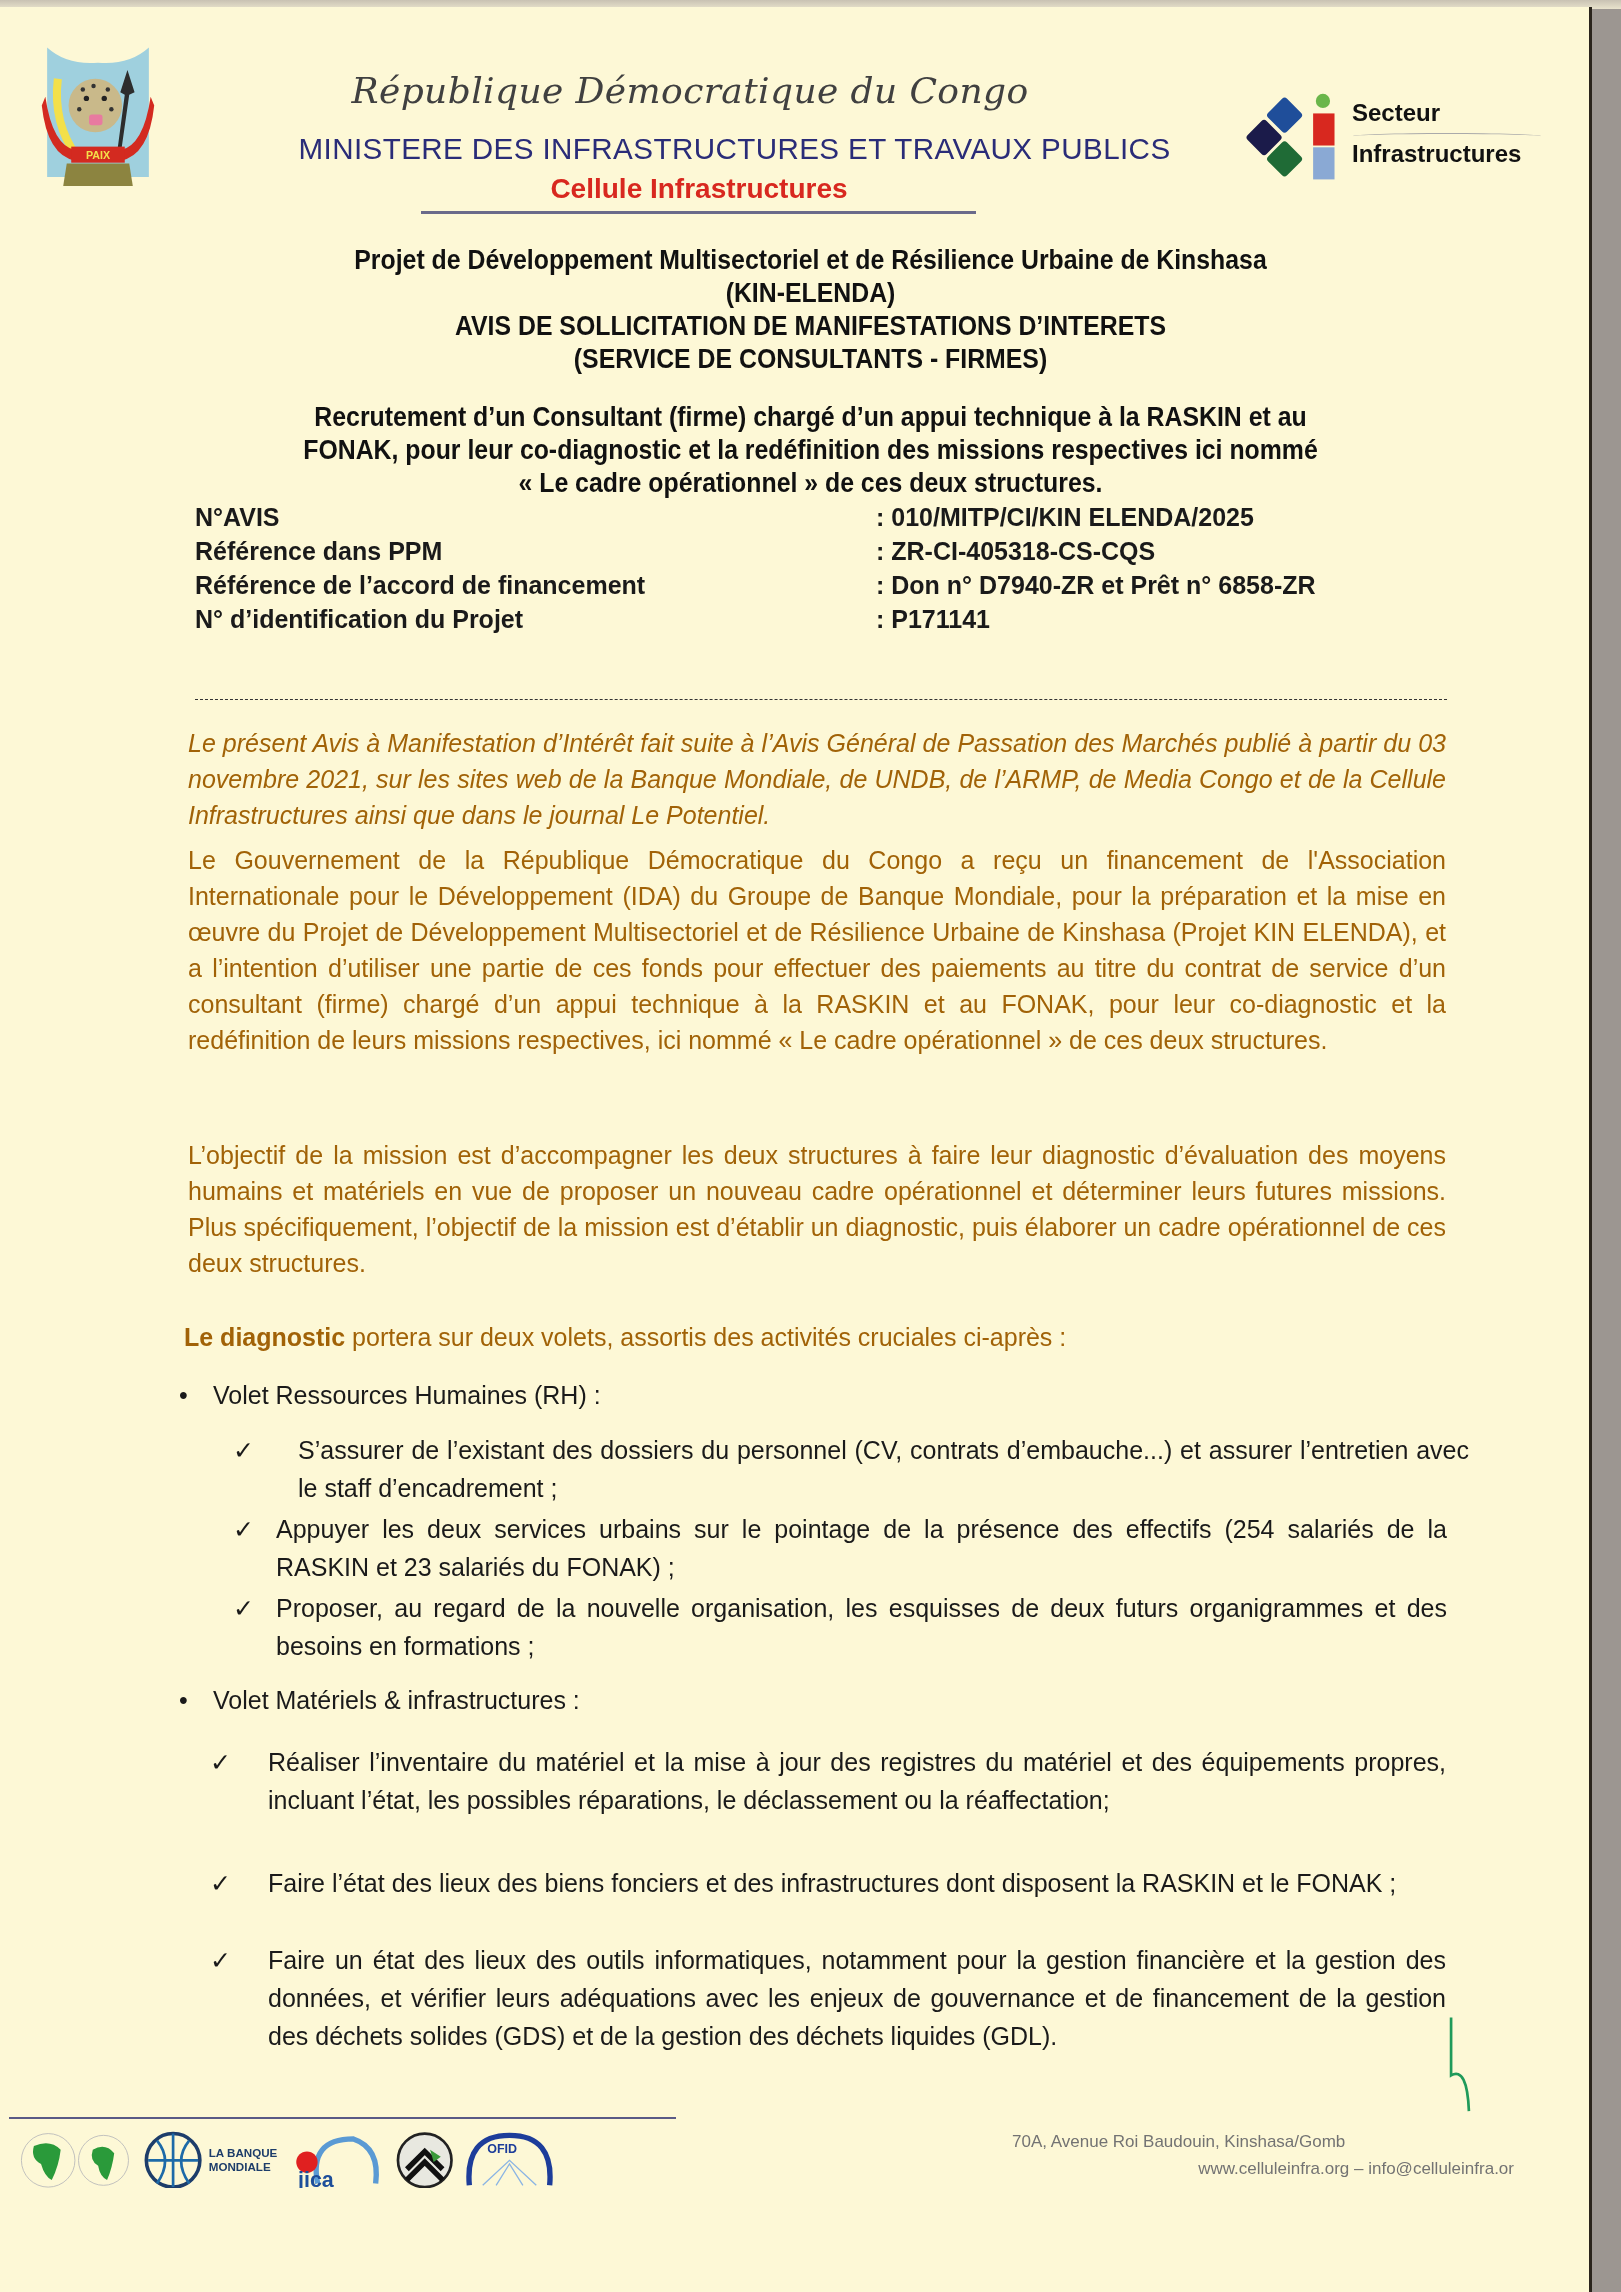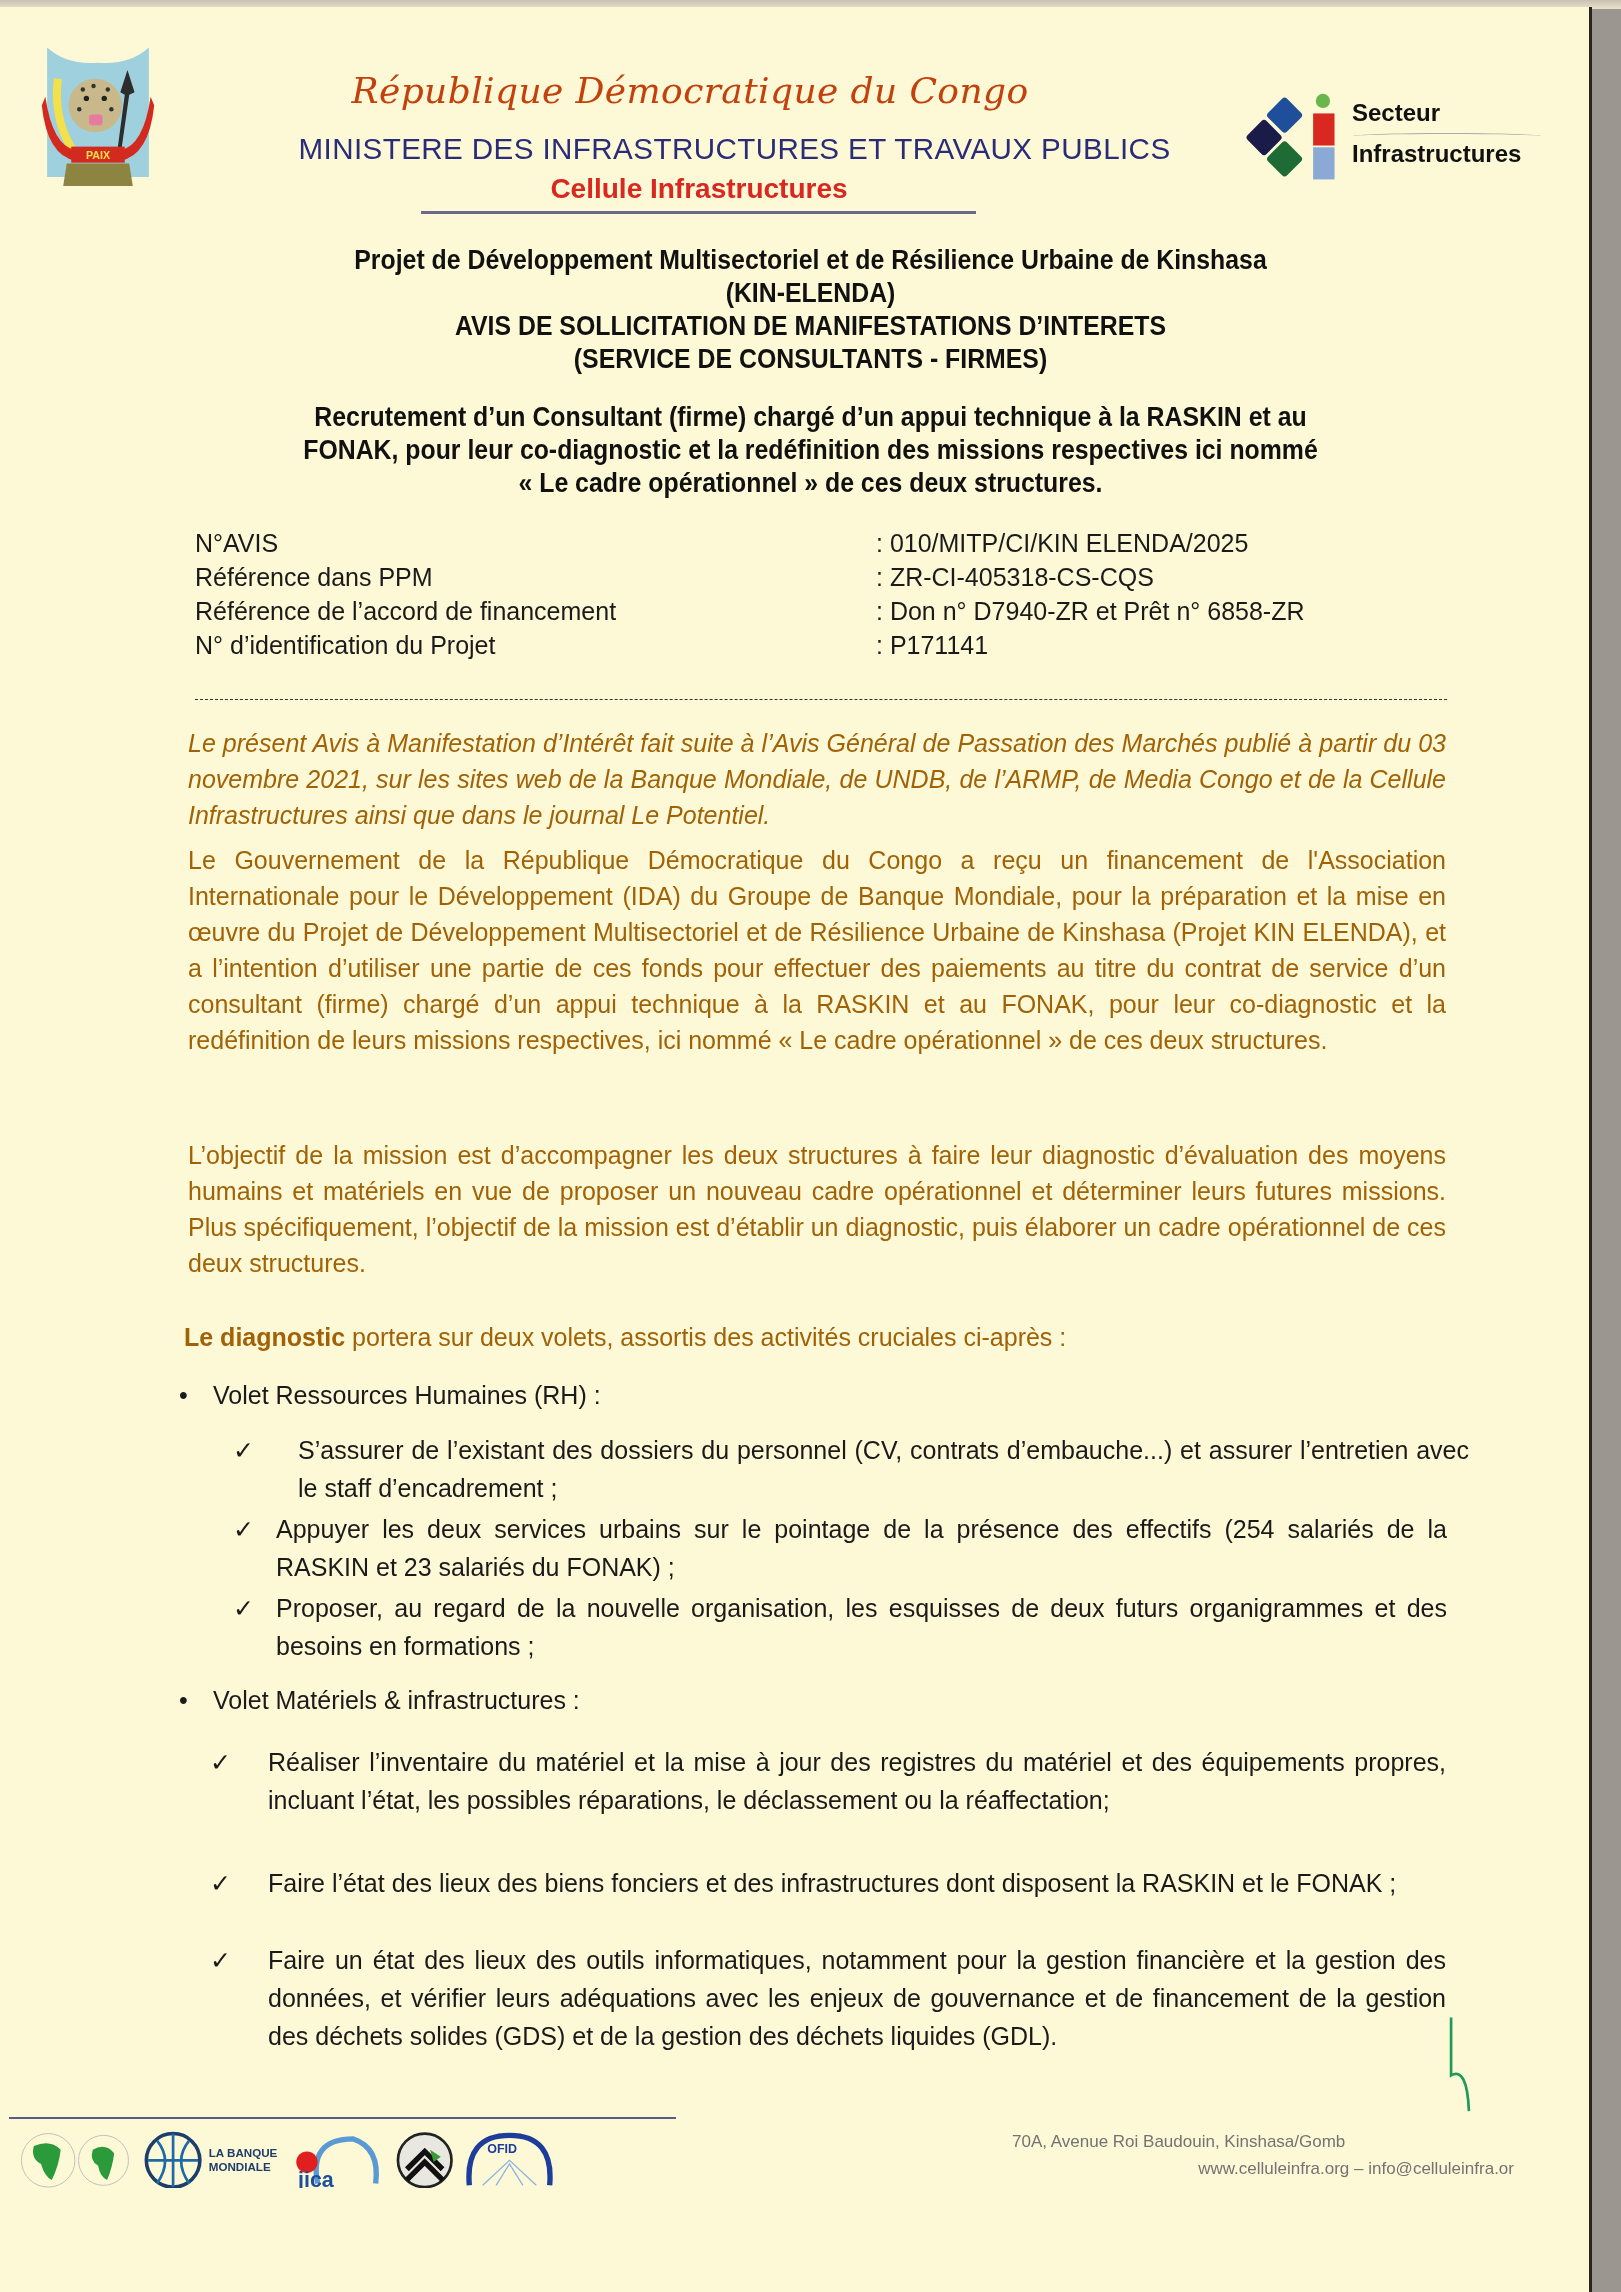--- a/index.html
+++ b/index.html
@@ -20,21 +20,21 @@
       position: absolute; left: 0; top: 0; width: 1621px; height: 9px;
       background: linear-gradient(#c9c2b3, #e8e2cc);
     }
     .abs { position: absolute; }
 
     
     .coat { left: 40px; top: 36px; width: 116px; height: 143px; }
     .hdr-script {
       left: 296px; top: 63px; width: 788px; text-align: center;
       font-family: "DejaVu Serif", serif; font-style: italic;
-      font-size: 36px; color: #c2410c; letter-spacing: 0.4px;
+      font-size: 36px; color: #404040; letter-spacing: 0.4px;
     }
     .hdr-ministry {
       left: 269px; top: 125px; width: 931px; text-align: center;
       font-size: 29.6px; color: #2a2c78; letter-spacing: 0.4px;
     }
     .hdr-cellule {
       left: 466px; top: 166px; width: 466px; text-align: center;
       font-size: 28px; color: #d8281f; font-weight: bold;
     }
     .hdr-rule { left: 421px; top: 204px; width: 555px; height: 2.7px; background: #6a6a8a; }
@@ -49,21 +49,21 @@
       font-weight: bold; font-size: 27px; line-height: 33px; color: #111;
       transform: scaleX(0.92); transform-origin: center top;
     }
     .subtitle-block {
       left: 161px; top: 394px; width: 1299px; text-align: center;
       font-weight: bold; font-size: 27px; line-height: 33px; color: #111;
       transform: scaleX(0.92); transform-origin: center top;
     }
 
     
-    .info { left: 195px; top: 522px; width: 1254px; }
+    .info { left: 195px; top: 496px; width: 1254px; font-weight: bold; }
     .info-row { position: relative; height: 34px; font-size: 25px; color: #1a1a1a; }
     .info-row .lbl { position: absolute; left: 0; top: 0; }
     .info-row .val { position: absolute; left: 681px; top: 0; }
     .info-rule { left: 195px; top: 692px; width: 1252px; height: 0; border-top: 1.8px dashed #333; }
 
     
     .body-text {
       color: #a16207; font-size: 25px; line-height: 36px;
       text-align: justify; text-align-last: left;
     }

